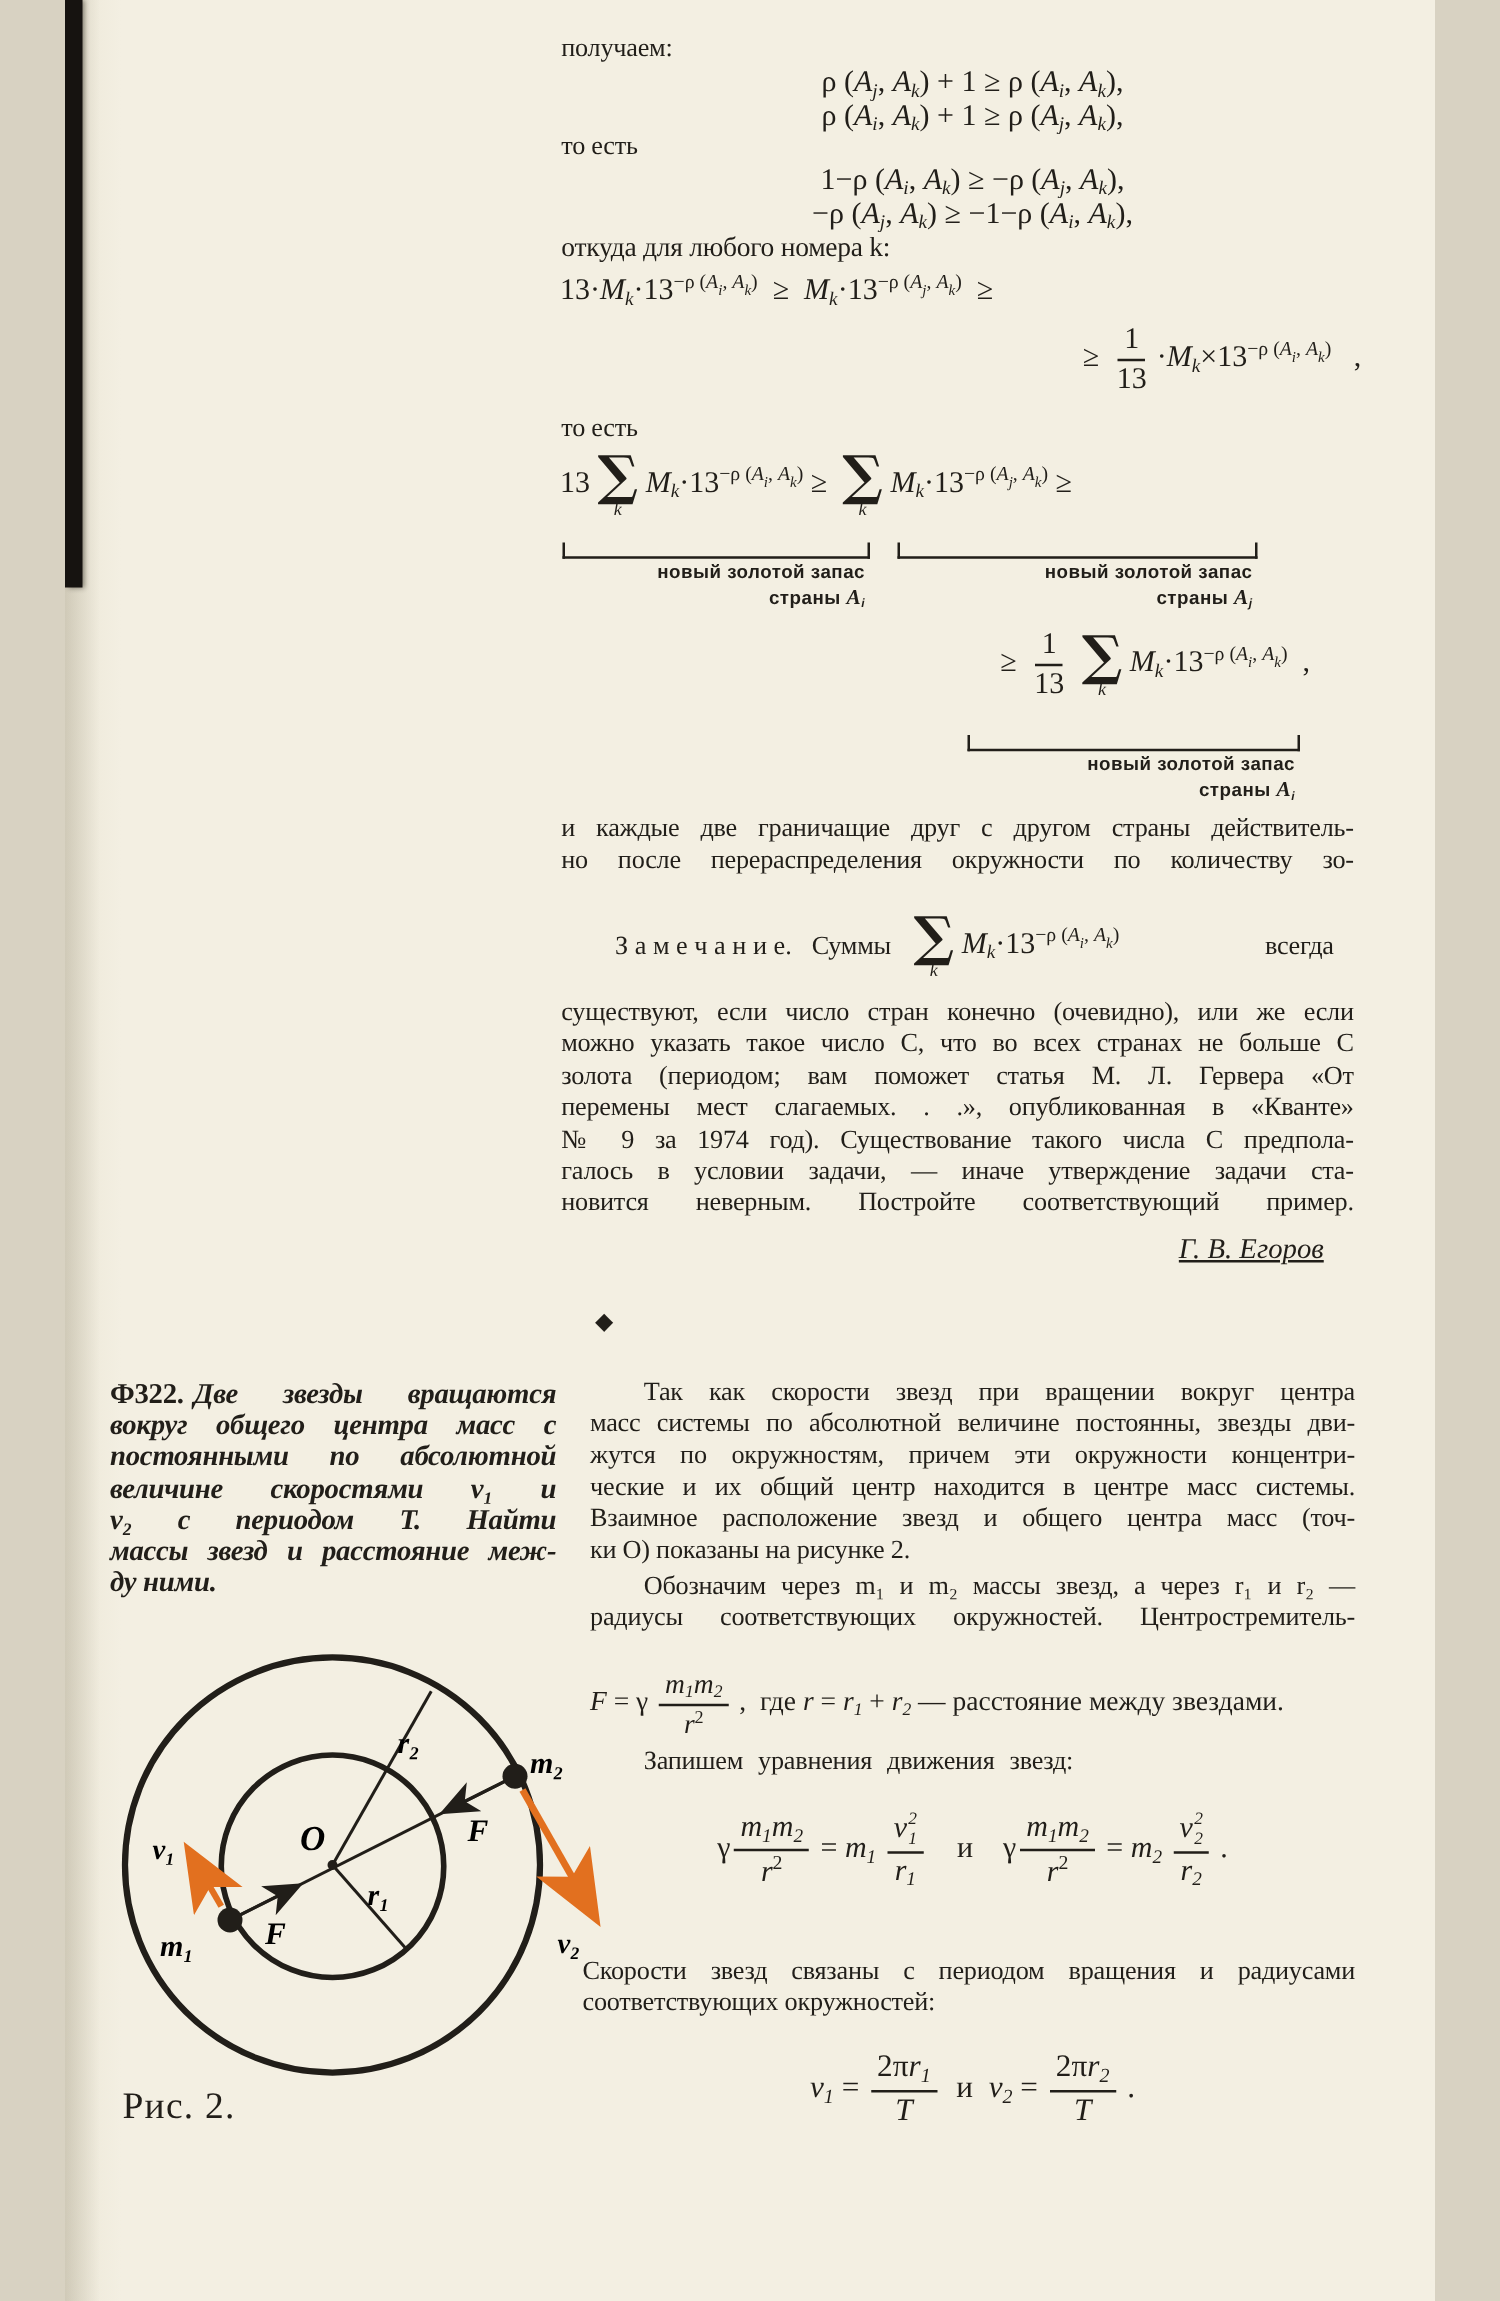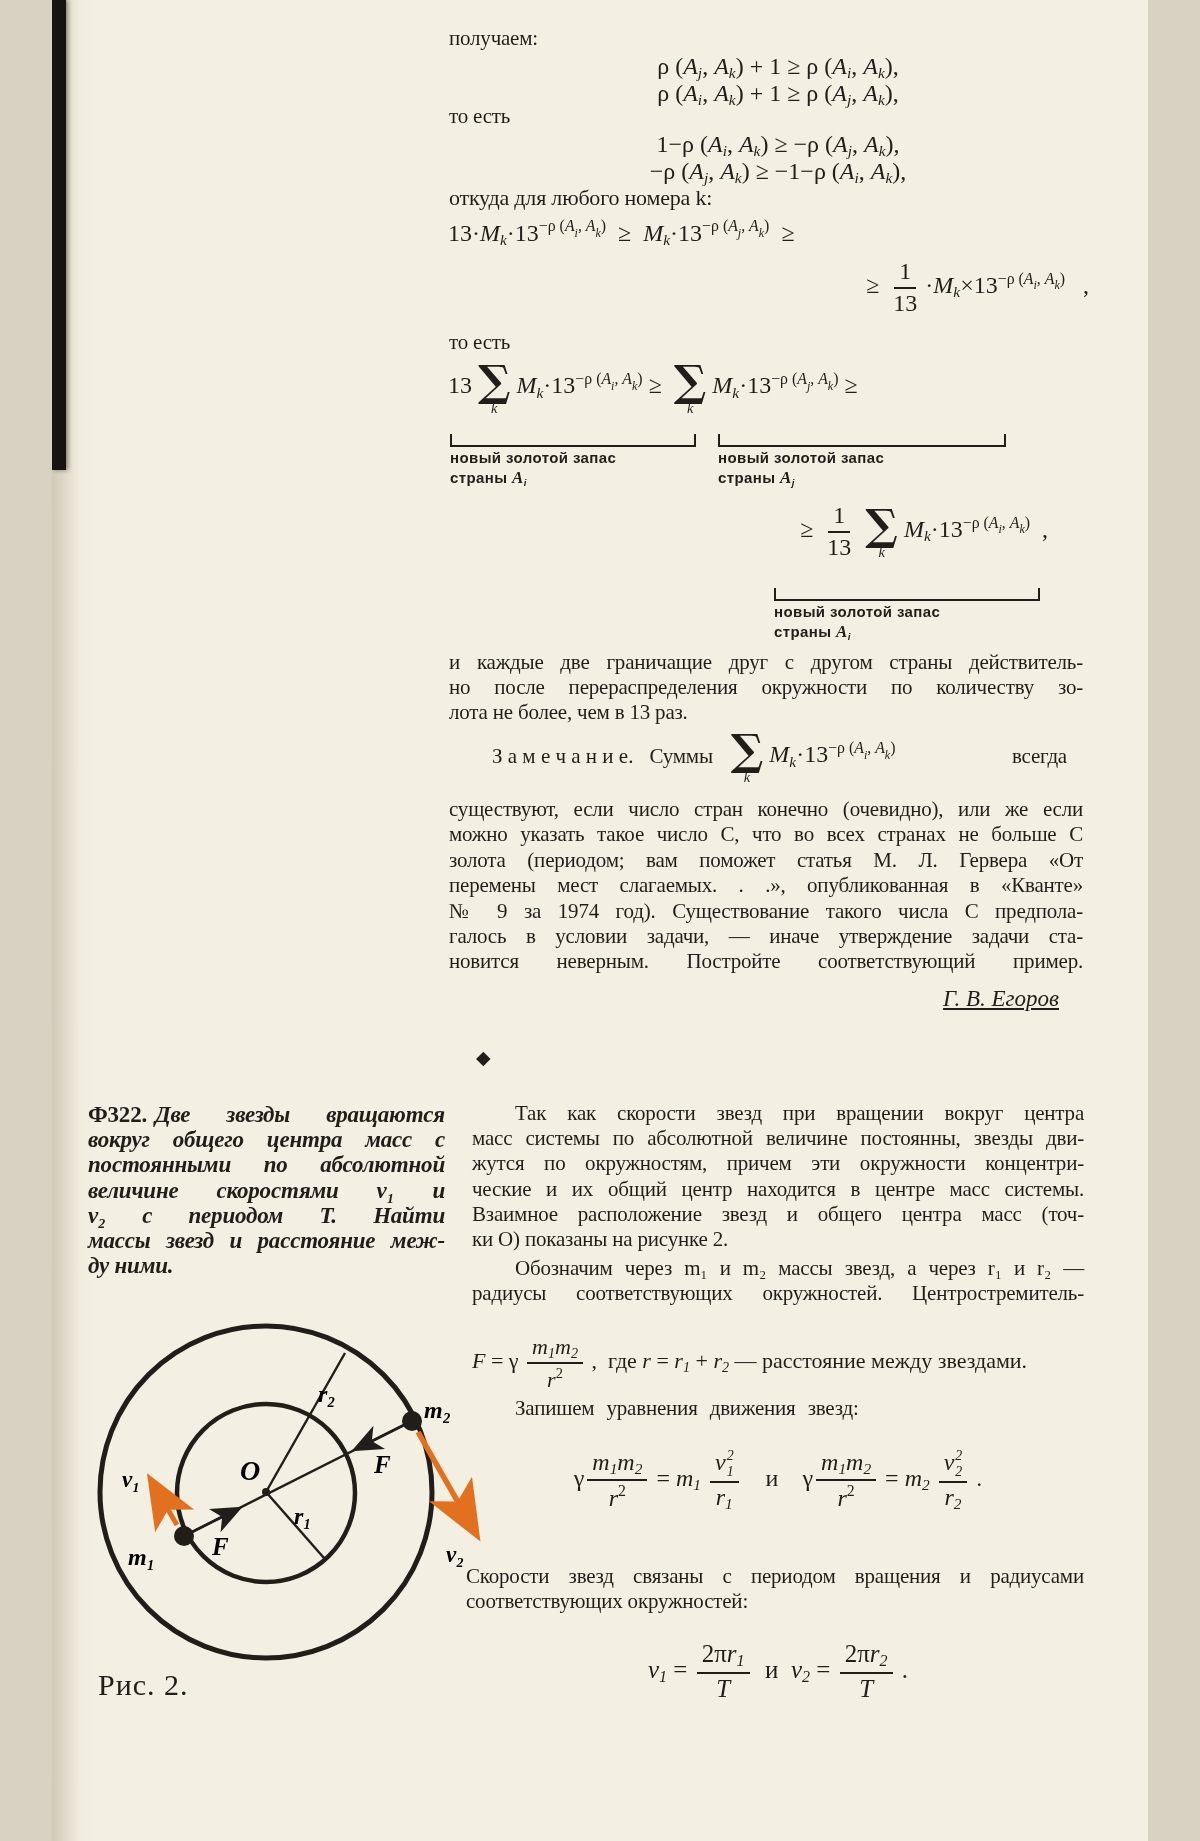--- a/index.html
+++ b/index.html
@@ -23,21 +23,21 @@
   .fr{display:inline-flex;flex-direction:column;align-items:center;vertical-align:middle;margin:0 3px;line-height:1.15;}
   .fr .n{padding:0 5px 1px;border-bottom:2px solid #211e19;}
   .fr .d{padding:1px 5px 0;}
   .sum{display:inline-flex;flex-direction:column;align-items:center;vertical-align:middle;margin:0 6px;line-height:.95;}
   .sum .sg{font-size:180%;font-weight:700;font-family:"DejaVu Serif",serif;}
   .sum .sl{font-size:60%;font-style:italic;margin-top:1px;}
   .stk{display:inline-flex;flex-direction:column;align-items:center;font-size:58%;line-height:1.15;vertical-align:middle;font-style:italic;margin-left:1px;}
   .center{text-align:center;}
   .right{text-align:right;}
   .ubrace{border-left:2px solid #211e19;border-right:2px solid #211e19;border-bottom:2px solid #211e19;height:11px;}
-  .blabel{font-family:"Liberation Sans","DejaVu Sans",sans-serif;font-weight:700;font-size:15px;letter-spacing:.4px;text-align:left;}
+  .blabel{font-family:"Liberation Sans","DejaVu Sans",sans-serif;font-weight:700;font-size:15px;letter-spacing:.4px;text-align:right;}
   .blabel .sb{font-size:64%;vertical-align:-0.28em;font-style:italic;}
   .blabel .it{font-style:italic;font-family:"Liberation Serif",serif;font-size:17px;}
   .zam{display:flex;align-items:center;}
   .prob{font-size:23px;font-weight:700;font-style:italic;line-height:25.2px;letter-spacing:-0.2px;}
   .plabel{font-style:normal;margin-right:8px;}
   .sig{font-style:italic;font-size:23px;text-decoration:underline;}
   .diamond{font-family:"DejaVu Sans",sans-serif;font-size:19px;}
   .caption{font-size:30px;letter-spacing:1px;}
   .pagenum{font-family:"DejaVu Sans",sans-serif;font-weight:400;font-style:italic;font-size:26px;}
   .wordsp{word-spacing:7px;}
@@ -80,21 +80,20 @@
 
   <div class="abs math right" style="left:460px;top:502px;width:536px;"><span>≥ </span><span class="fr"><span class="n"><span>1</span></span><span class="d"><span>13</span></span></span><span class="sum"><span class="sg">∑</span><span class="sl">k</span></span><span class="it">M</span><span class="sb">k</span><span>·13</span><span class="sp">−ρ (</span><span class="spi">A</span><span class="spb">i</span><span class="sp">, </span><span class="spi">A</span><span class="spb">k</span><span class="sp">)</span><span>  ,</span></div>
 
   <div class="abs ubrace" style="left:722px;top:588px;width:262px;"></div>
   <div class="abs blabel" style="left:722px;top:603px;width:262px;">новый золотой запас</div>
   <div class="abs blabel" style="left:722px;top:622px;width:262px;"><span>страны  </span><span class="it">A</span><span class="sb">i</span></div>
 
   <div class="abs body-text" style="left:397px;top:650px;width:634px;">
       <div class="jl">и каждые две граничащие друг с другом страны действитель-</div>
       <div class="jl">но после перераспределения окружности по количеству зо-</div>
-      <div class="jl last">лота не более, чем в 13 раз.</div>
     </div>
 
   <div class="abs zam" style="left:397px;top:727px;width:634px;height:60px;">
     <span class="body-text" style="margin-left:43px;letter-spacing:0;">З а м е ч а н и е.</span>
     <span class="body-text" style="margin-left:16px;">Суммы</span>
     <span class="math" style="margin-left:12px;"><span class="sum"><span class="sg">∑</span><span class="sl">k</span></span><span class="it">M</span><span class="sb">k</span><span>·13</span><span class="sp">−ρ (</span><span class="spi">A</span><span class="spb">i</span><span class="sp">, </span><span class="spi">A</span><span class="spb">k</span><span class="sp">)</span></span>
     <span class="body-text" style="margin-left:auto;margin-right:16px;text-align:center;">всегда</span>
   </div>
 
   <div class="abs body-text justall" style="left:397px;top:797px;width:634px;line-height:25.4px;">

